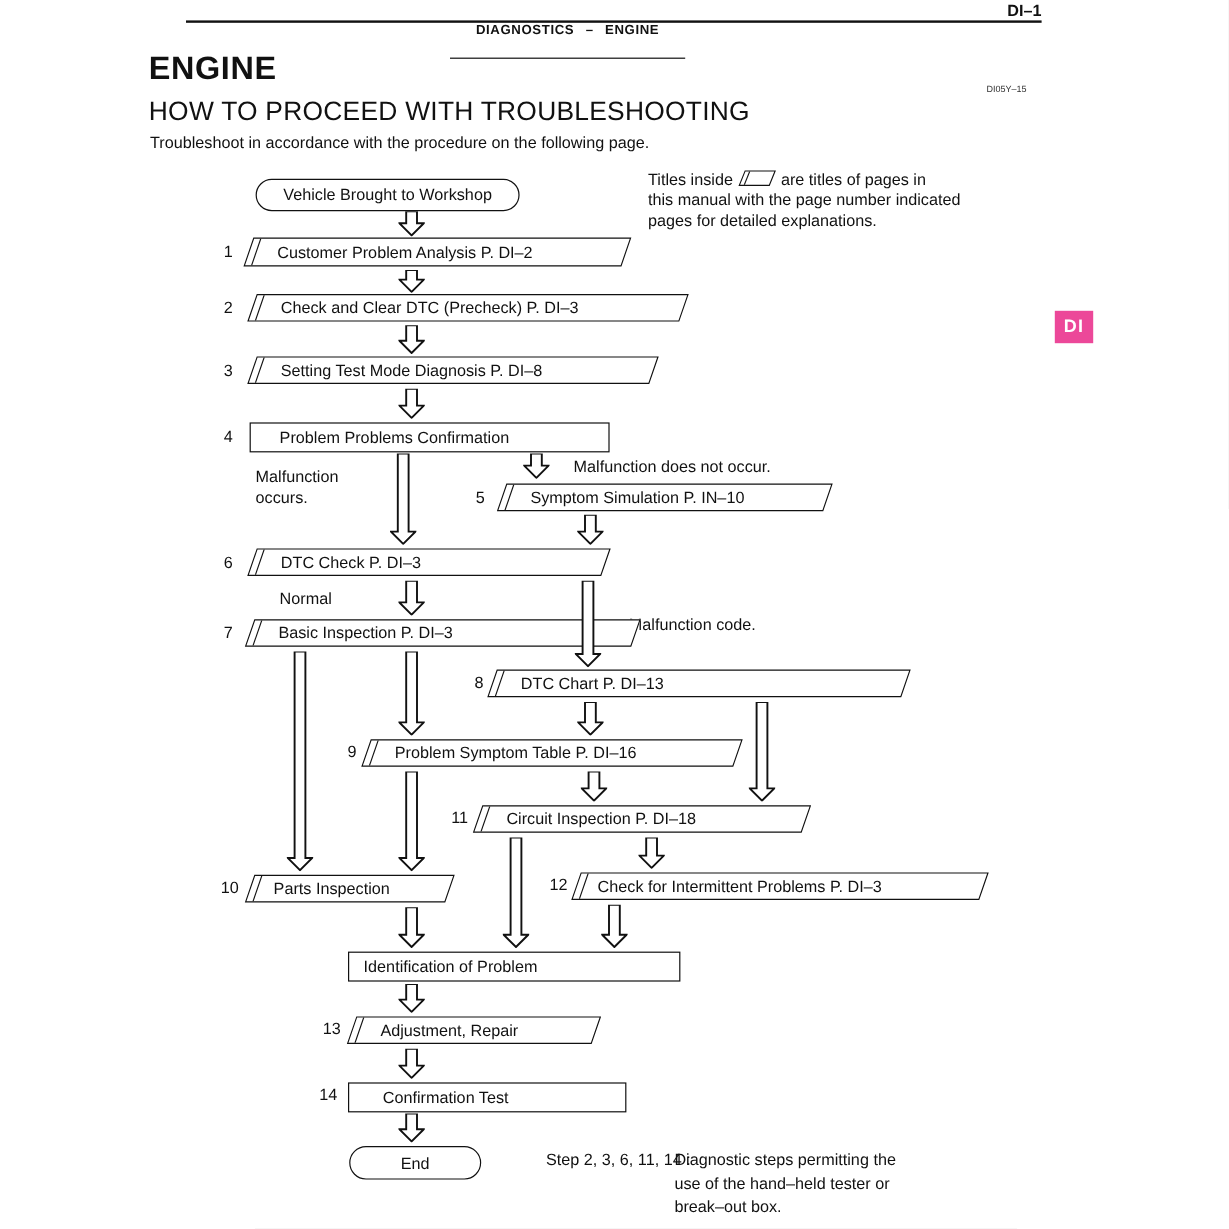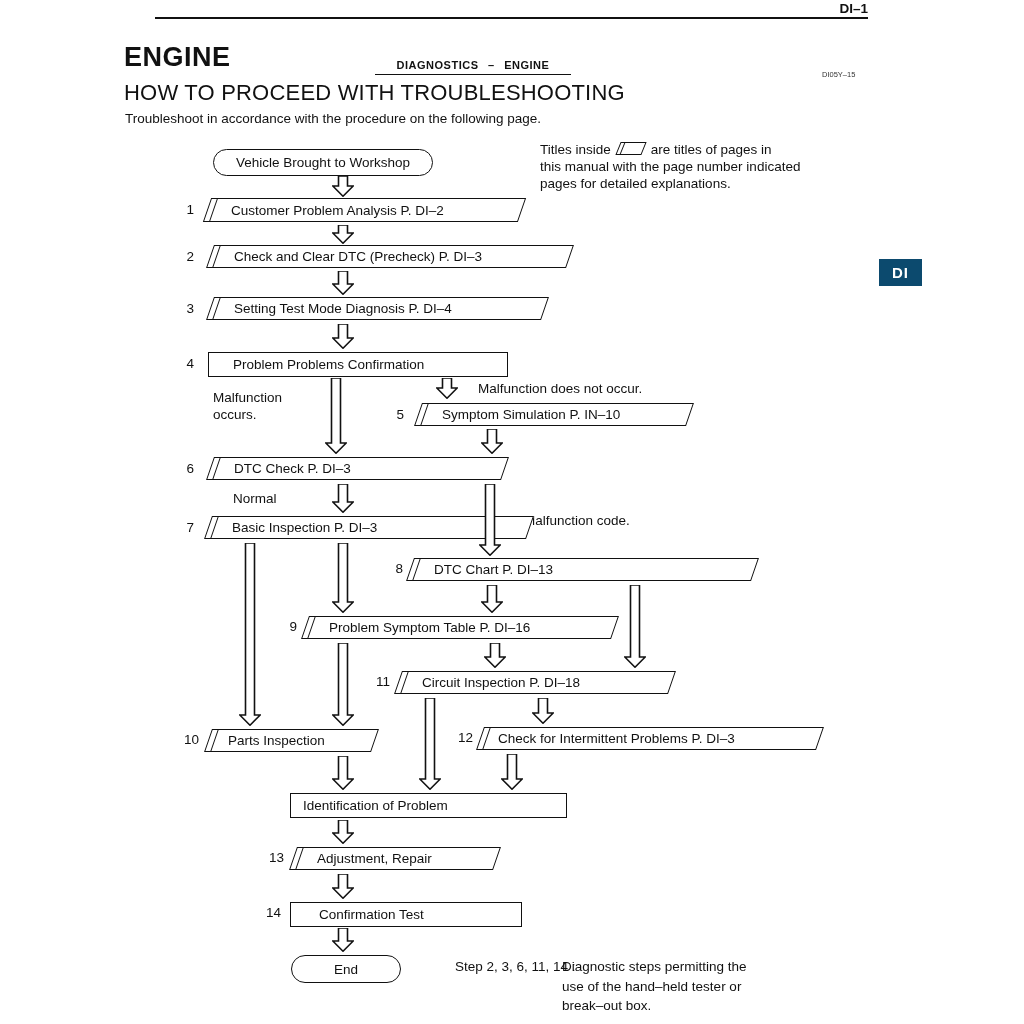--- a/index.html
+++ b/index.html
@@ -7,27 +7,27 @@
     position:relative; width:1024px; height:1024px; margin:0 auto;
     background:#ffffff; overflow:hidden; color:#111;
     font-family:"Liberation Sans", sans-serif;
   }
 
   
   .toprule { position:absolute; left:155px; top:17px; width:713px; border-top:2px solid #111; }
   .pageno  { position:absolute; left:790px; top:1px; width:78px; text-align:right; font-weight:bold; font-size:13.5px; }
   .runhead { position:absolute; left:375px; top:19px; width:196px; text-align:center;
              font-weight:bold; font-size:11px; letter-spacing:.5px; word-spacing:6px;
-             padding-bottom:3px; border-bottom:1.6px solid #111;margin-top:40px; }
+             padding-bottom:17px; border-bottom:1.6px solid #111; }
   .doccode { position:absolute; left:822px; top:70px; font-size:7.5px; color:#333; }
   .h1 { position:absolute; left:124px; top:42px;  font-size:27px; font-weight:bold; letter-spacing:.5px; }
   .h2 { position:absolute; left:124px; top:80px;  font-size:22px; font-weight:normal; letter-spacing:.2px; }
   .intro { position:absolute; left:125px; top:111px; font-size:13.5px; }
 
-  .di-tab { position:absolute; left:879px; top:259px; width:43px; height:27px; background:#0c4a6e;
+  .di-tab { position:absolute; left:879px; top:259px; width:32px; height:27px; background:#ec4899;
             color:#fff; font-weight:bold; font-size:15px; letter-spacing:1px;
             display:flex; align-items:center; justify-content:center; }
 
   
   .legend { position:absolute; left:540px; top:142px; width:340px; font-size:13.5px; line-height:16.8px; }
   .pg-icon { display:inline-block; width:24px; height:11px; border:1.3px solid #111;
              transform:skewX(-22deg); position:relative; margin:0 7px; vertical-align:-1px; background:#fff; }
   .pg-icon::after { content:""; position:absolute; left:3px; top:0; bottom:0; width:0; border-left:1.2px solid #111; }
 
   
@@ -87,21 +87,21 @@
 
   <div class="num" style="left:170px;top:249px">2</div>
   <div class="pnode" style="left:210px;top:245px;width:360px;height:23px">
     <div class="pskew"></div>
     <div class="plbl">Check and Clear DTC (Precheck) P. DI–3</div>
   </div>
 
   <div class="num" style="left:170px;top:301px">3</div>
   <div class="pnode" style="left:210px;top:297px;width:335px;height:23px">
     <div class="pskew"></div>
-    <div class="plbl">Setting Test Mode Diagnosis P. DI–4</div>
+    <div class="plbl">Setting Test Mode Diagnosis P. DI–8</div>
   </div>
 
   <div class="num" style="left:170px;top:356px">4</div>
   <div class="rnode" style="left:208px;top:352px;width:274px;height:23px;padding-left:24px">
     <span>Problem Problems Confirmation</span>
   </div>
 
   <div class="blbl" style="left:213px;top:389px;width:92px">Malfunction occurs.</div>
   <div class="blbl" style="left:478px;top:380px">Malfunction does not occur.</div>
 

